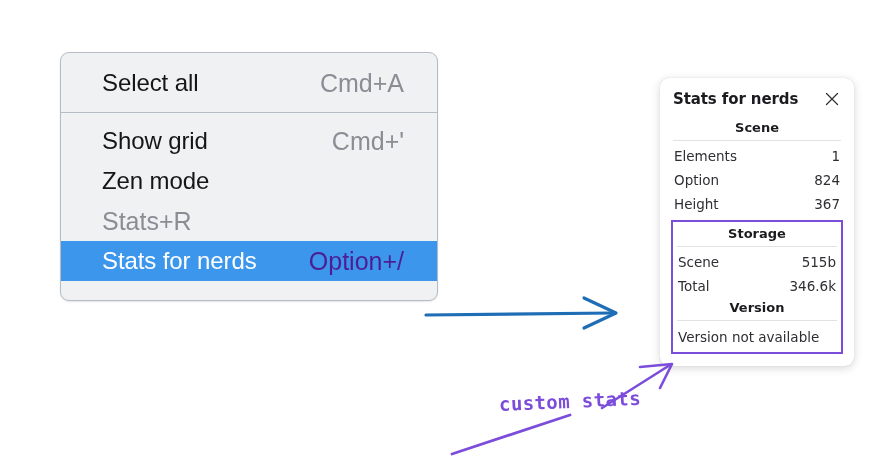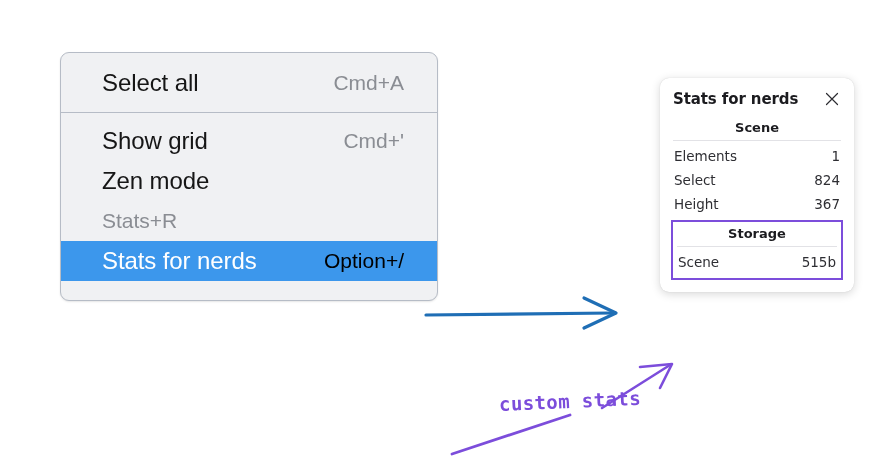--- a/index.html
+++ b/index.html
@@ -49,29 +49,29 @@
     box-sizing: border-box;
     cursor: default;
   }
   .menu-item .mi-label {
     font-size: 24px;
     color: #161616;
     letter-spacing: -0.1px;
     white-space: nowrap;
   }
   .menu-item .mi-shortcut {
-    font-size: 21px;
+    font-size: 25px;
     color: #8a8d93;
     white-space: nowrap;
   }
   .menu-item.selected {
     background: #3c97ec;
   }
   .menu-item.selected .mi-label { color: #ffffff; }
-  .menu-item.selected .mi-shortcut { color: #000000; }
+  .menu-item.selected .mi-shortcut { color: #4c1d95; }
   .menu-foot { height: 19px; }
 
   
   #stats-panel {
     position: absolute;
     left: 660px;
     top: 78px;
     width: 194px;
     background: #ffffff;
     border-radius: 9px;
@@ -219,40 +219,49 @@
   </div>
 
   <div>
     <div class="sp-section-head">Scene</div>
     <div class="sp-rule"></div>
     <div class="sp-row">
       <span class="sp-lab">Elements</span>
       <span class="sp-val">1</span>
     </div>
     <div class="sp-row">
-      <span class="sp-lab">Select</span>
+      <span class="sp-lab">Option</span>
       <span class="sp-val">824</span>
     </div>
     <div class="sp-row">
       <span class="sp-lab">Height</span>
       <span class="sp-val">367</span>
     </div>
   </div>
 
   <div id="custom-stats-box">
 
     <div>
       <div class="sp-section-head">Storage</div>
       <div class="sp-rule"></div>
       <div class="sp-row">
         <span class="sp-lab">Scene</span>
         <span class="sp-val">515b</span>
       </div>
-    </div>
-
+      <div class="sp-row">
+        <span class="sp-lab">Total</span>
+        <span class="sp-val">346.6k</span>
+      </div>
+    </div>
+
+    <div>
+      <div class="sp-section-head">Version</div>
+      <div class="sp-rule"></div>
+      <div class="sp-single">Version not available</div>
+    </div>
 
   </div>
 
 </div>
 
 <svg id="blue-arrow" viewBox="0 0 200 44">
   <path d="M2 23 L188 21" stroke="#1f6eb5" stroke-width="3.2" fill="none" stroke-linecap="round"></path>
   <path d="M160 6 L192 21 L160 36" stroke="#1f6eb5" stroke-width="3.2" fill="none" stroke-linecap="round" stroke-linejoin="round"></path>
 </svg>
 

